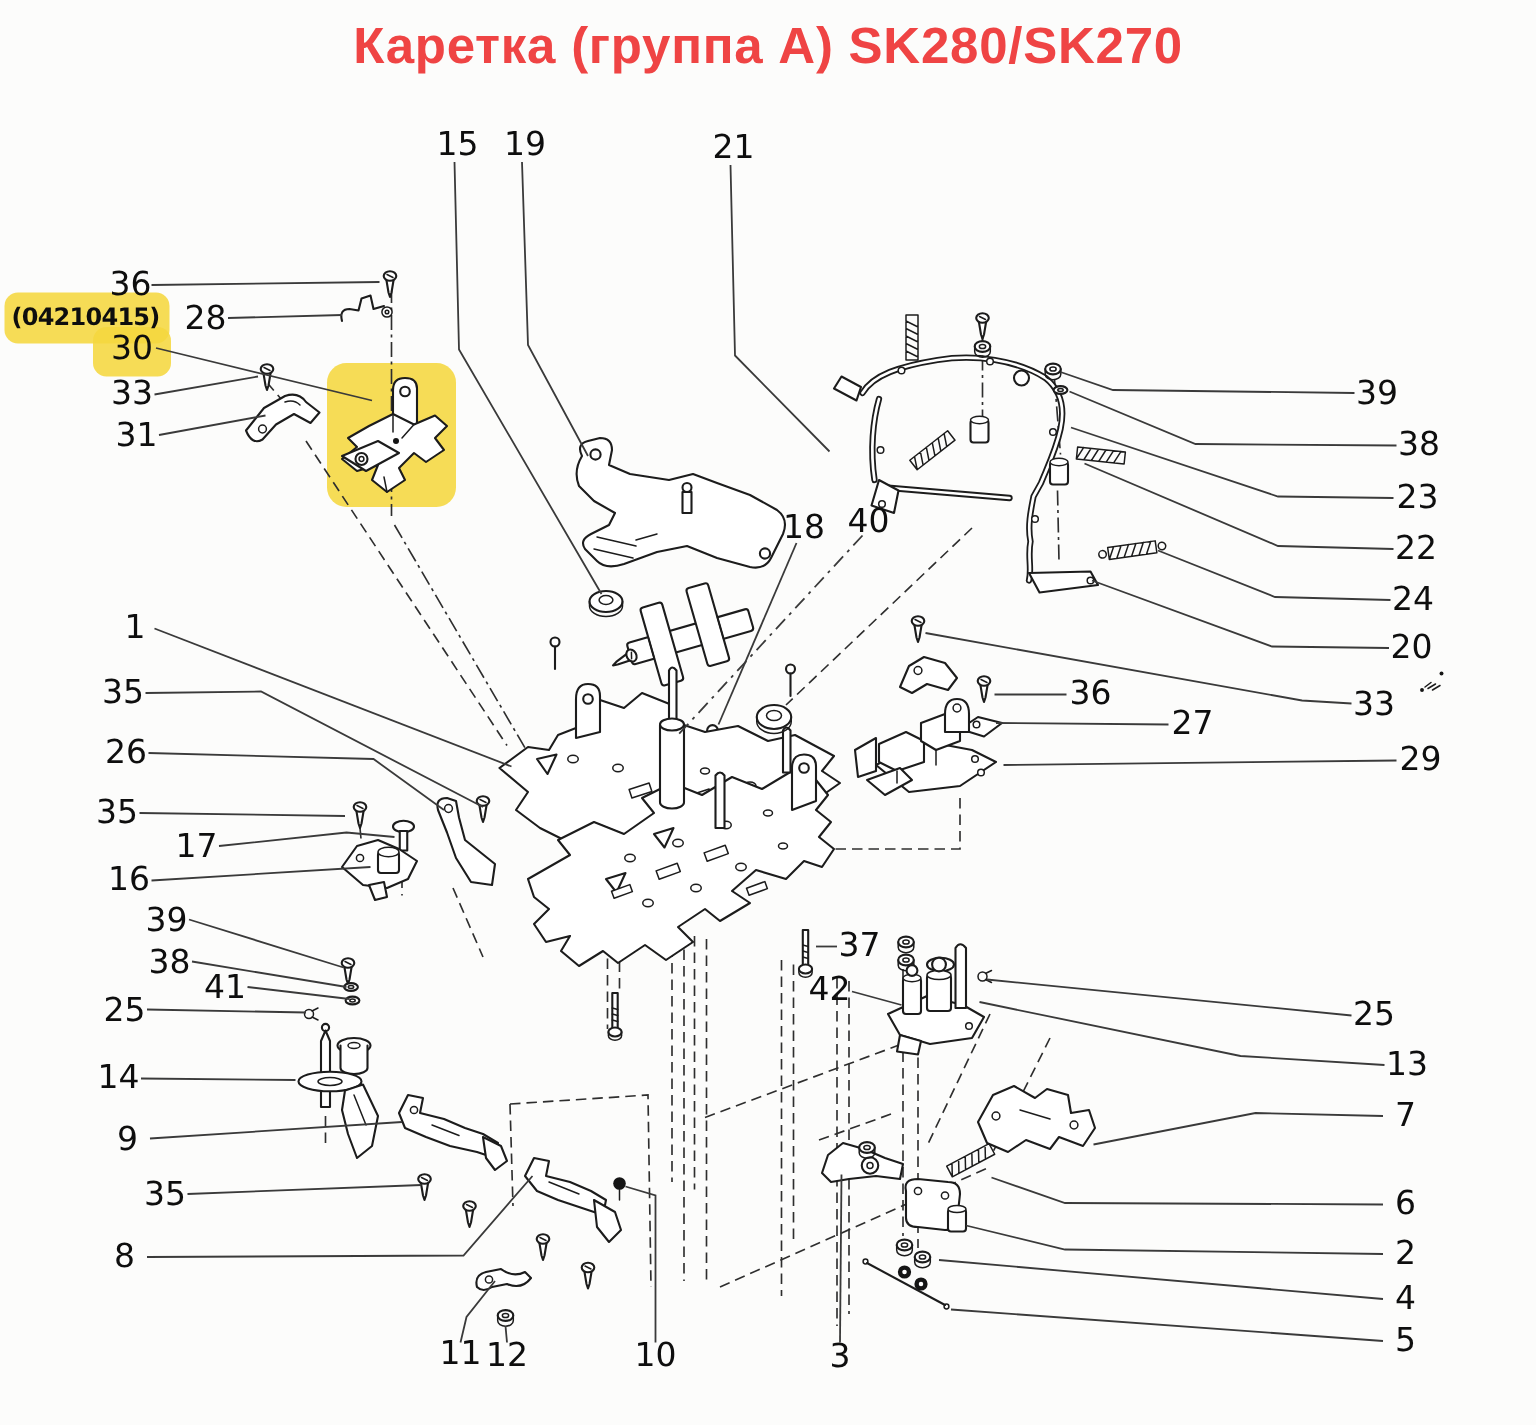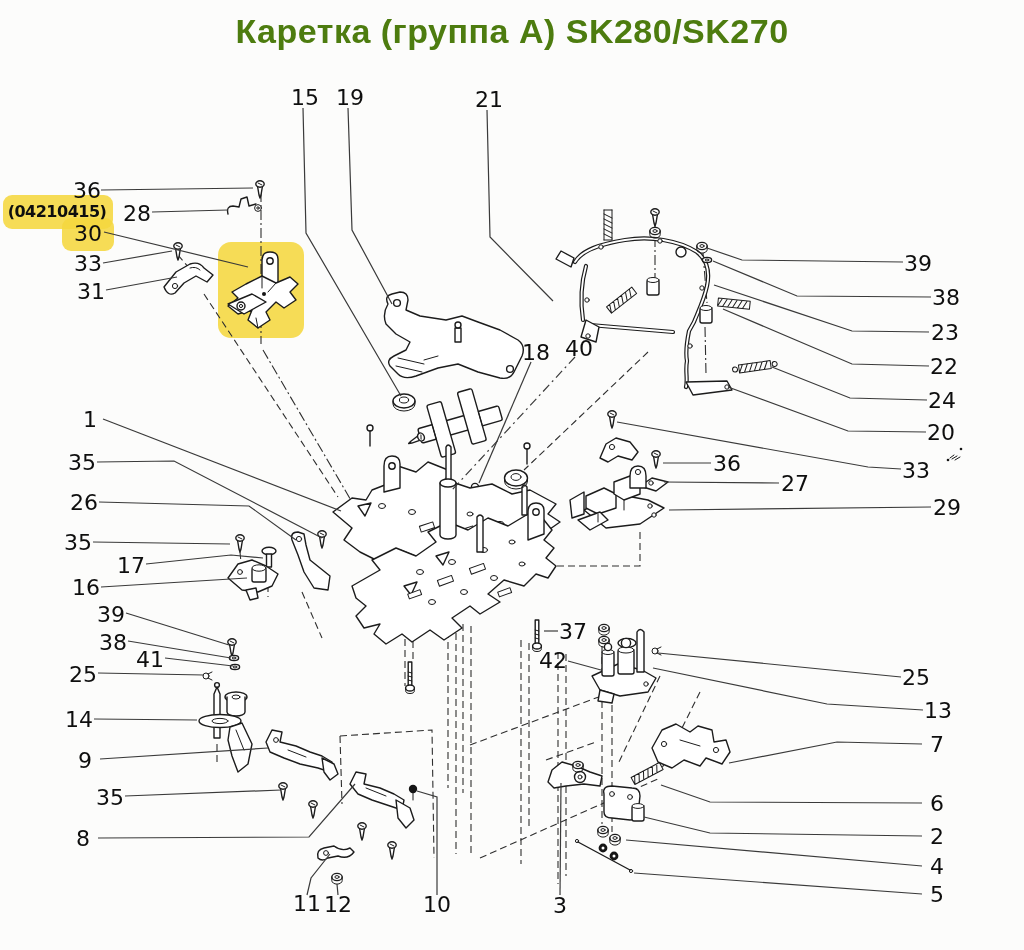--- a/index.html
+++ b/index.html
@@ -1,19 +1,19 @@
 <!DOCTYPE html>
 <html><head>
 <meta charset="utf-8">
 <style>
   html,body{margin:0;padding:0;background:#e8e8e8;}
   #stage{position:relative;width:1024px;height:950px;background:#fcfcfb;overflow:hidden;
          font-family:"Liberation Sans",sans-serif;}
   #title{position:absolute;left:0;top:12px;width:1024px;text-align:center;
-         font-size:34px;font-weight:700;color:#4d7c0f;letter-spacing:.5px;}
+         font-size:34px;font-weight:700;color:#ef4444;letter-spacing:.5px;}
   svg{position:absolute;left:0;top:0;}
   .part{stroke:#1c1c1c;stroke-width:1.4;fill:#fff;stroke-linejoin:round;stroke-linecap:round;}
   .pn{stroke:#1c1c1c;stroke-width:1.4;fill:none;stroke-linejoin:round;stroke-linecap:round;}
   .thin{stroke-width:1;}
   .wire{stroke:#1c1c1c;stroke-width:4.2;fill:none;stroke-linejoin:round;stroke-linecap:round;}
   .wirein{stroke:#fff;stroke-width:1.8;fill:none;stroke-linejoin:round;stroke-linecap:round;}
   .blk{fill:#151515;stroke:none;}
   .dash{stroke:#2e2e2e;stroke-width:1.1;fill:none;stroke-dasharray:7 4;}
   .dashdot{stroke:#2e2e2e;stroke-width:1.1;fill:none;stroke-dasharray:10 3 2 3;}
   .hl{fill:#f5d73f;opacity:.88;}

